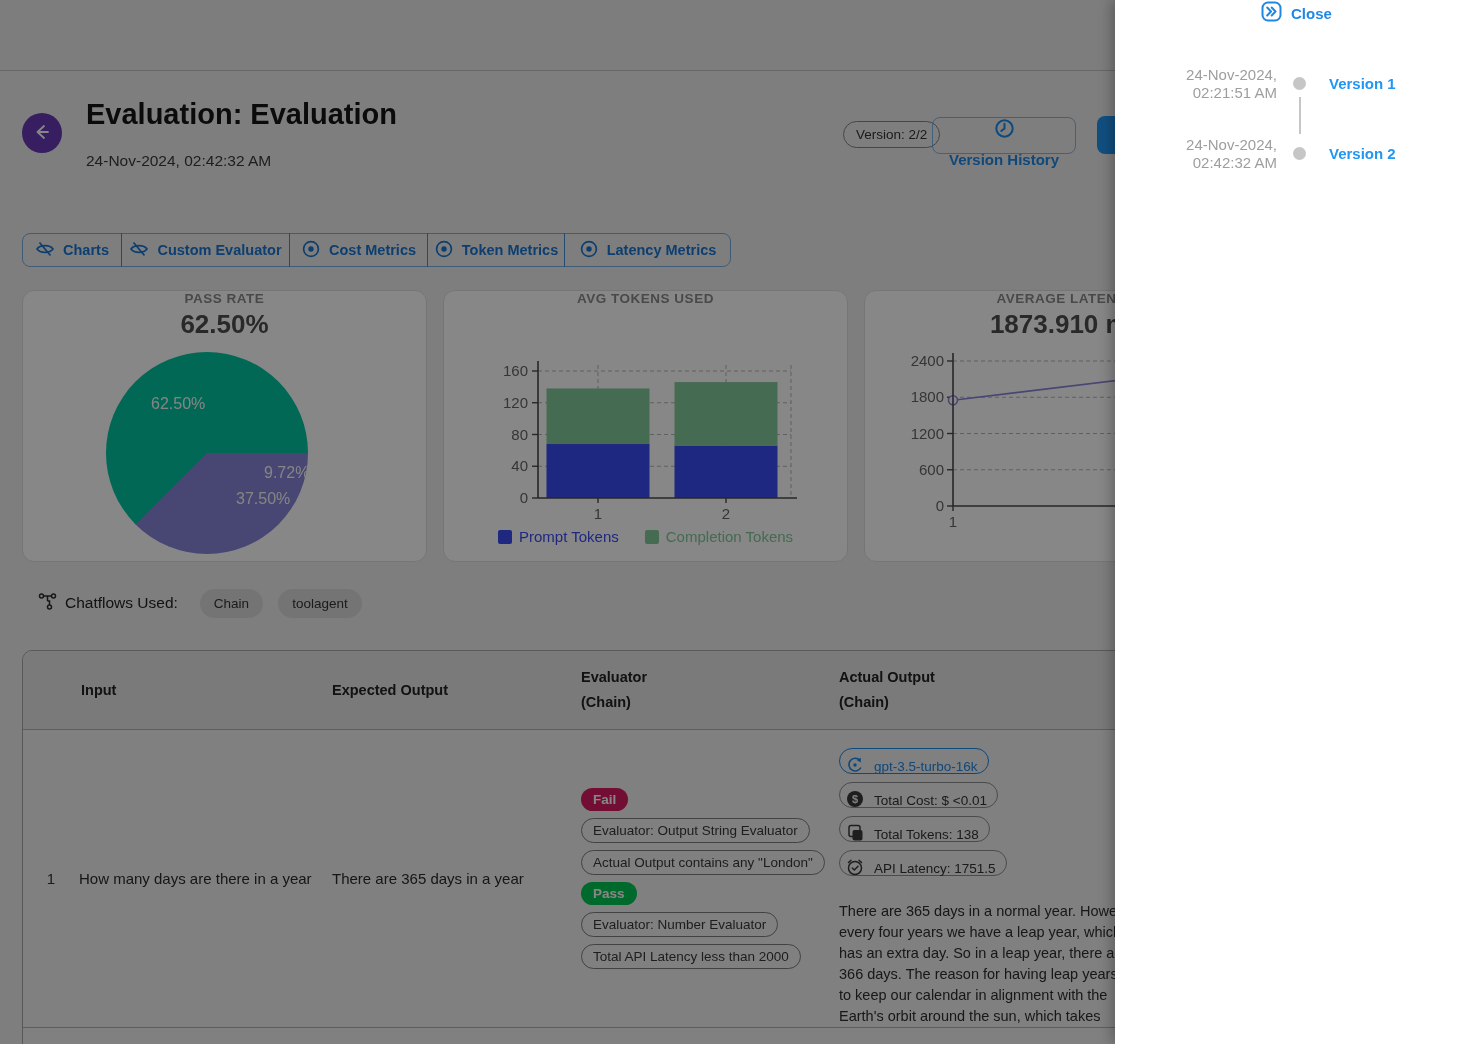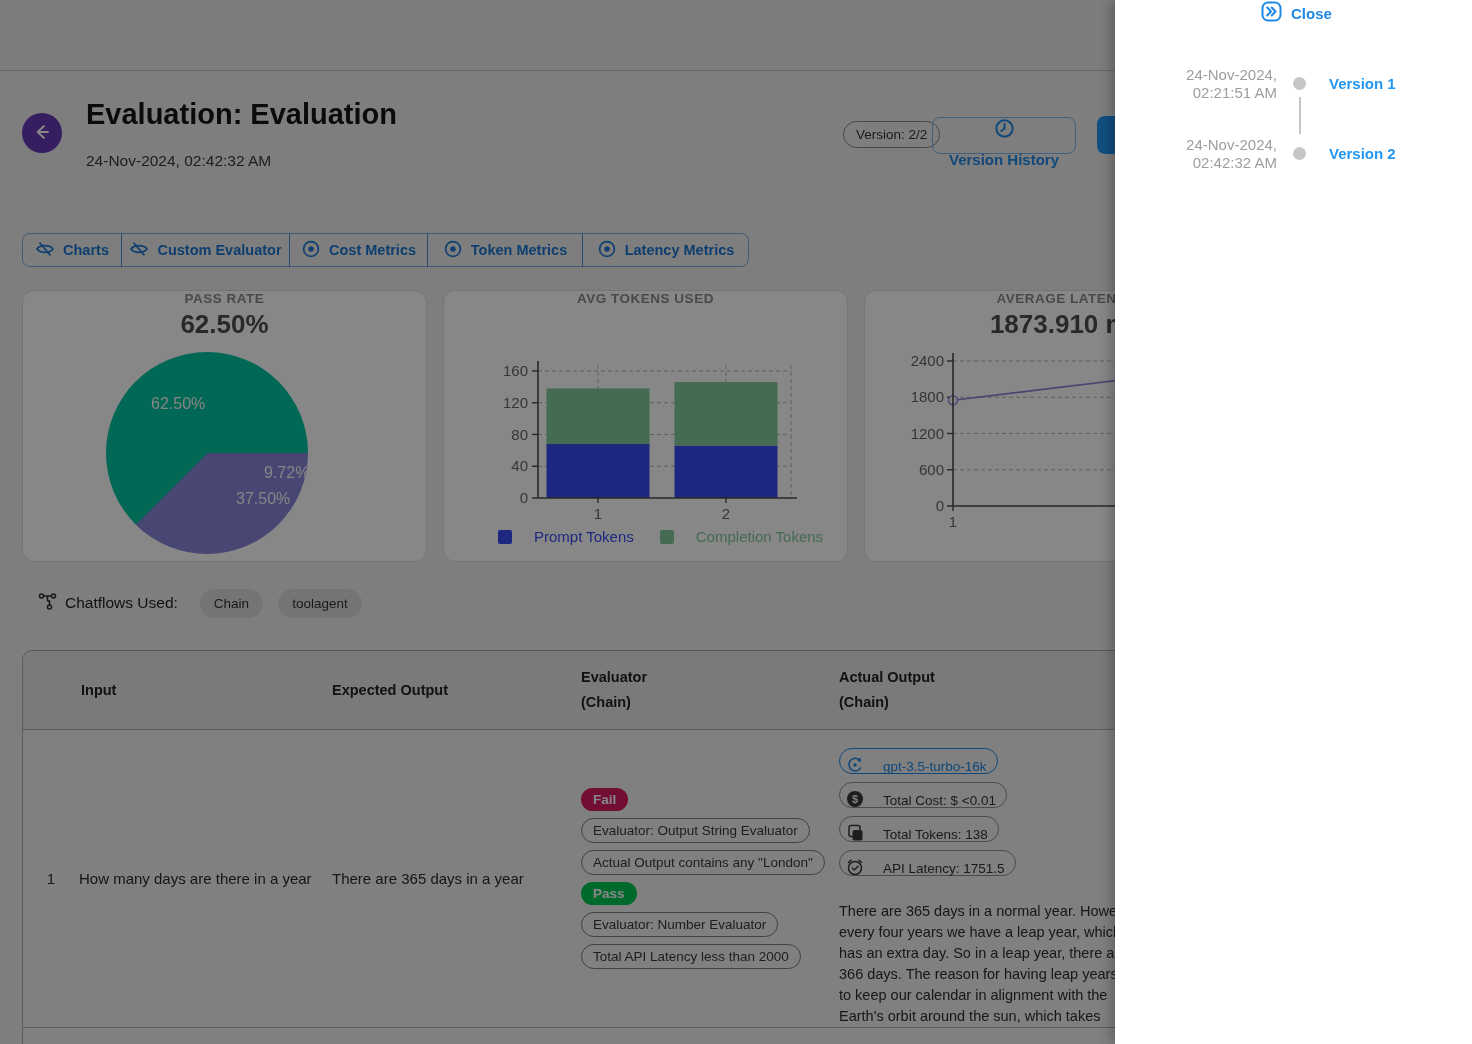--- a/index.html
+++ b/index.html
@@ -38,21 +38,21 @@
   .card-headline { text-align:center; font-size:26px; color:#4f4f4f; font-weight:600; margin-top:3px; }
   .chart-svg { position:absolute; inset:0; width:405px; height:272px; }
 
   .pie { position:absolute; left:83px; top:61px; width:202px; height:202px; border-radius:50%; }
   .pie-label { position:absolute; font-size:16px; color:#fafafa; }
   .pie-label.l0 { left:45px; top:43px; }
   .pie-label.l2 { left:158px; top:112px; }
   .pie-label.l1 { left:130px; top:138px; }
 
   .bar-legend { position:absolute; left:54px; top:237px; display:flex; gap:26px; font-size:15px; align-items:center; }
-  .bar-legend .li { display:flex; align-items:center; gap:22px; }
+  .bar-legend .li { display:flex; align-items:center; gap:7px; }
   .swatch { width:14px; height:14px; border-radius:2px; display:inline-block; }
 
   
   .chatflows { position:absolute; left:22px; top:585px; height:36px; display:flex; align-items:center; }
   .chatflows .cf-icon { margin-left:16px; color:#2d2d2d; }
   .cf-label { margin-left:8px; font-size:15.5px; color:#222; }
   .cf-chip { margin-left:22px; height:29px; padding:0 14px; background:#dcdcdc; border-radius:15px;
     font-size:13.5px; color:#333; line-height:29px; }
   .cf-chip + .cf-chip { margin-left:15px; }
 
@@ -65,21 +65,21 @@
   .trow { display:grid; grid-template-columns:56px 253px 249px 258px auto; min-height:240px; border-top:1px solid #b2b2b2; }
   .cell-idx { display:flex; align-items:center; justify-content:center; font-size:15px; color:#333; }
   .cell-text { display:flex; align-items:center; font-size:15px; color:#2c2c2c; padding-right:14px; }
   .cell-eval { display:flex; flex-direction:column; justify-content:center; align-items:flex-start; gap:7px; padding:14px 10px 14px 0; }
   .cell-actual { padding-top:18px; }
 
   .spill { display:inline-block; padding:4px 12px; border-radius:13px; color:#fff; font-size:13.5px; font-weight:600; }
   .epill { display:inline-block; padding:4px 11px; border:1px solid #7e7e7e; border-radius:14px; font-size:13.5px; color:#3a3a3a; background:transparent; }
 
   .mchips { display:flex; flex-wrap:wrap; gap:8px; width:306px; }
-  .mchip { display:inline-flex; align-items:center; gap:19px; height:26px; padding:10px 10px 0 6px;
+  .mchip { display:inline-flex; align-items:center; gap:10px; height:26px; padding:10px 10px 0 6px;
     border:1px solid #8f8f8f; border-radius:14px; font-size:13.5px; color:#333; white-space:nowrap; background:transparent; }
   .mchip.accent { border-color:#1e88e5; color:#1e88e5; }
   .mchip .ci { flex:0 0 auto; }
   .actual-text { margin-top:25px; width:302px; font-size:14.5px; line-height:21px; color:#2e2e2e;
     max-height:126px; overflow:hidden; }
 
   
   .backdrop { position:absolute; inset:0; background:rgba(0,0,0,0.47); z-index:50; }
   .drawer { position:absolute; left:1115px; top:0; width:357px; height:1044px; background:#ffffff; z-index:60;
     box-shadow:-4px 0 12px rgba(0,0,0,.25); }
@@ -133,21 +133,21 @@
           </svg></span>
       <span>Custom Evaluator</span>
     </button>
     <button class="tab" style="width:139px">
       <span><svg width="20" height="20" viewBox="0 0 20 20">
             <circle cx="10" cy="10" r="7.4" stroke="#1976d2" stroke-width="1.7" fill="none"></circle>
             <circle cx="10" cy="10" r="2.7" fill="#1976d2"></circle>
           </svg></span>
       <span>Cost Metrics</span>
     </button>
-    <button class="tab" style="width:156px">
+    <button class="tab" style="width:138px">
       <span><svg width="20" height="20" viewBox="0 0 20 20">
             <circle cx="10" cy="10" r="7.4" stroke="#1976d2" stroke-width="1.7" fill="none"></circle>
             <circle cx="10" cy="10" r="2.7" fill="#1976d2"></circle>
           </svg></span>
       <span>Token Metrics</span>
     </button>
     <button class="tab" style="width:167px">
       <span><svg width="20" height="20" viewBox="0 0 20 20">
             <circle cx="10" cy="10" r="7.4" stroke="#1976d2" stroke-width="1.7" fill="none"></circle>
             <circle cx="10" cy="10" r="2.7" fill="#1976d2"></circle>

